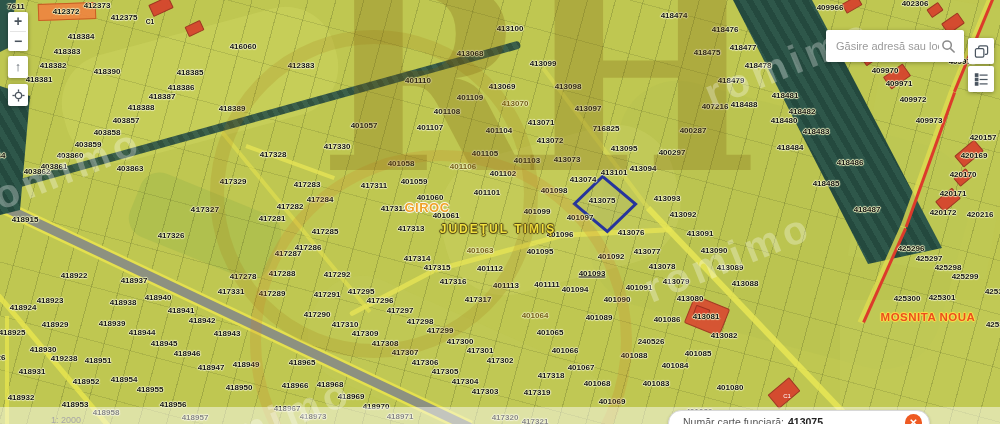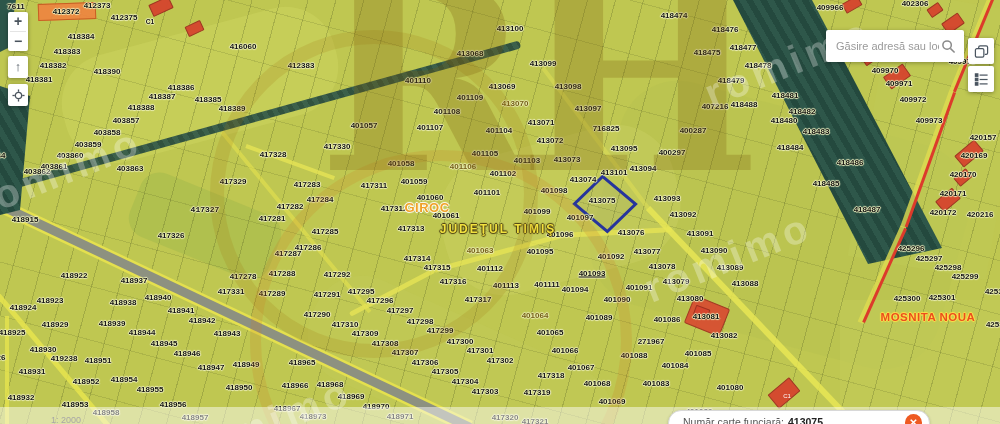--- a/index.html
+++ b/index.html
@@ -120,21 +120,21 @@
       <div class="plabel" style="left: 66px; top: 11px;">412372</div>
       <div class="plabel" style="left: 97px; top: 5px;">412373</div>
       <div class="plabel" style="left: 124px; top: 17px;">412375</div>
       <div class="plabel tiny" style="left: 150px; top: 21px;">C1</div>
       <div class="plabel" style="left: 243px; top: 46px;">416060</div>
       <div class="plabel" style="left: 81px; top: 36px;">418384</div>
       <div class="plabel" style="left: 67px; top: 51px;">418383</div>
       <div class="plabel" style="left: 53px; top: 65px;">418382</div>
       <div class="plabel" style="left: 107px; top: 71px;">418390</div>
       <div class="plabel" style="left: 39px; top: 79px;">418381</div>
-      <div class="plabel" style="left: 208px; top: 72px; margin-top: 27px;">418385</div>
+      <div class="plabel" style="left: 190px; top: 72px;">418385</div>
       <div class="plabel" style="left: 181px; top: 87px;">418386</div>
       <div class="plabel" style="left: 162px; top: 96px;">418387</div>
       <div class="plabel" style="left: 141px; top: 107px;">418388</div>
       <div class="plabel" style="left: 232px; top: 108px;">418389</div>
       <div class="plabel" style="left: 126px; top: 120px;">403857</div>
       <div class="plabel" style="left: 107px; top: 132px;">403858</div>
       <div class="plabel" style="left: 88px; top: 144px;">403859</div>
       <div class="plabel" style="left: 70px; top: 155px;">403860</div>
       <div class="plabel" style="left: 54px; top: 166px;">403861</div>
       <div class="plabel" style="left: 37px; top: 171px;">403862</div>
@@ -197,21 +197,21 @@
       <div class="plabel" style="left: 540px; top: 251px;">401095</div>
       <div class="plabel" style="left: 611px; top: 256px;">401092</div>
       <div class="plabel" style="left: 592px; top: 273px; text-decoration: underline;">401093</div>
       <div class="plabel" style="left: 575px; top: 289px;">401094</div>
       <div class="plabel" style="left: 639px; top: 287px;">401091</div>
       <div class="plabel" style="left: 617px; top: 299px;">401090</div>
       <div class="plabel" style="left: 599px; top: 317px;">401089</div>
       <div class="plabel" style="left: 667px; top: 319px;">401086</div>
       <div class="plabel" style="left: 698px; top: 353px;">401085</div>
       <div class="plabel" style="left: 634px; top: 355px;">401088</div>
-      <div class="plabel" style="left: 651px; top: 341px;">271967</div>
+      <div class="plabel" style="left: 651px; top: 341px;">240526</div>
       <div class="plabel" style="left: 675px; top: 365px;">401084</div>
       <div class="plabel" style="left: 656px; top: 383px;">401083</div>
       <div class="plabel" style="left: 730px; top: 387px;">401080</div>
       <div class="plabel" style="left: 547px; top: 284px;">401111</div>
       <div class="plabel tint" style="left: 535px; top: 315px;">401064</div>
       <div class="plabel" style="left: 550px; top: 332px;">401065</div>
       <div class="plabel" style="left: 565px; top: 350px;">401066</div>
       <div class="plabel" style="left: 581px; top: 367px;">401067</div>
       <div class="plabel" style="left: 597px; top: 383px;">401068</div>
       <div class="plabel" style="left: 612px; top: 401px;">401069</div>

